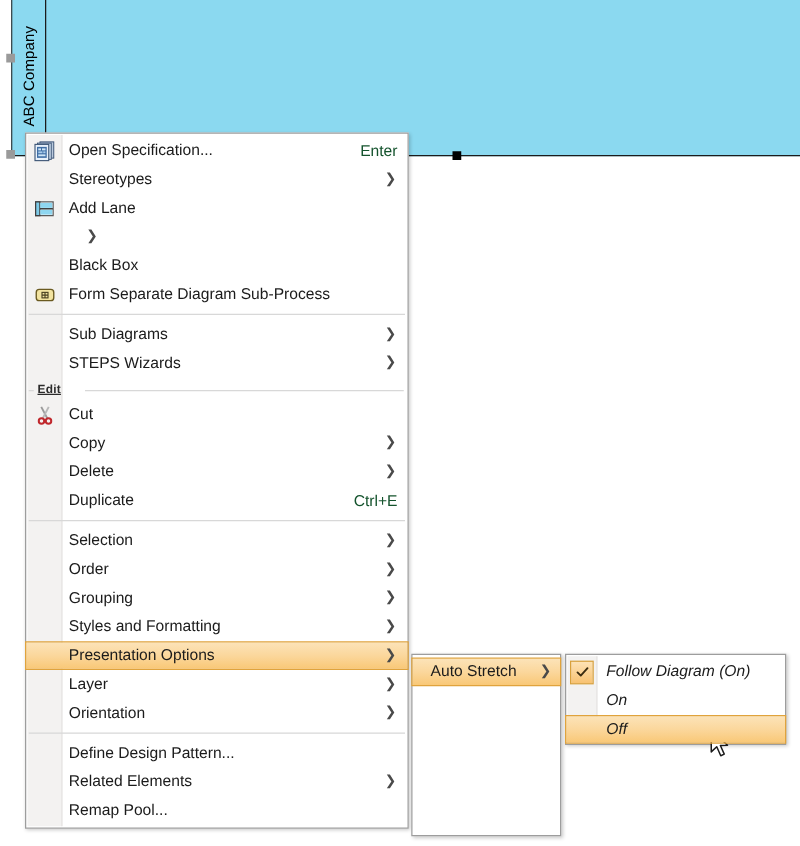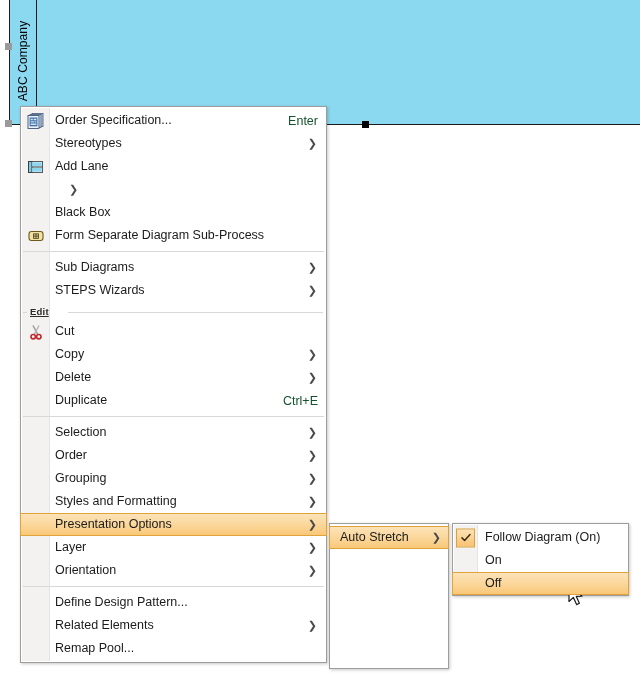--- a/index.html
+++ b/index.html
@@ -186,28 +186,30 @@
     top: 523px;
     width: 120px;
     height: 146px;
   }
   #menu-sub1 .menu-body { padding: 2px 0; }
   #menu-sub1 .mi {
     padding-left: 10px;
     padding-right: 6px;
   }
   #menu-sub1 .mi .mi-label {
+    text-align: center;
   }
 
   
   #menu-sub2 {
     left: 452px;
     top: 523px;
     width: 177px;
     height: 73px;
+    font-style: italic;
   }
   #menu-sub2 .menu-gutter {
     width: 24px;
     background: #f3f2f1;
     border-right: 1px solid #e6e4e2;
   }
   #menu-sub2 .mi {
     padding-left: 32px;
     height: 23px;
   }
@@ -264,21 +266,21 @@
           <rect x="3" y="2" width="11" height="13" fill="#cfe0f0" stroke="#41597a" stroke-width="0.8"></rect>
           <rect x="1" y="3" width="11" height="13" fill="#e8f1fa" stroke="#3d5575" stroke-width="0.9"></rect>
           <rect x="2.6" y="5" width="7.8" height="8.8" fill="#3f6ea5"></rect>
           <rect x="3.6" y="6.2" width="2.2" height="1.6" fill="#cfe6f7"></rect>
           <rect x="6.6" y="6.2" width="2.8" height="1.6" fill="#cfe6f7"></rect>
           <rect x="3.6" y="8.6" width="3.4" height="1.5" fill="#a9ccec"></rect>
           <rect x="7.6" y="8.6" width="1.8" height="1.5" fill="#a9ccec"></rect>
           <rect x="3.6" y="11" width="5.8" height="1.5" fill="#cfe6f7"></rect>
         </svg>
       </span>
-      <span class="mi-label">Order Specification...</span>
+      <span class="mi-label">Open Specification...</span>
       <span class="mi-accel">Enter</span>
     </div>
 
     <div class="mi">
       <span class="mi-label">Stereotypes</span>
       <span class="mi-arrow">❯</span>
     </div>
 
     <div class="mi">
       <span class="mi-icon">

